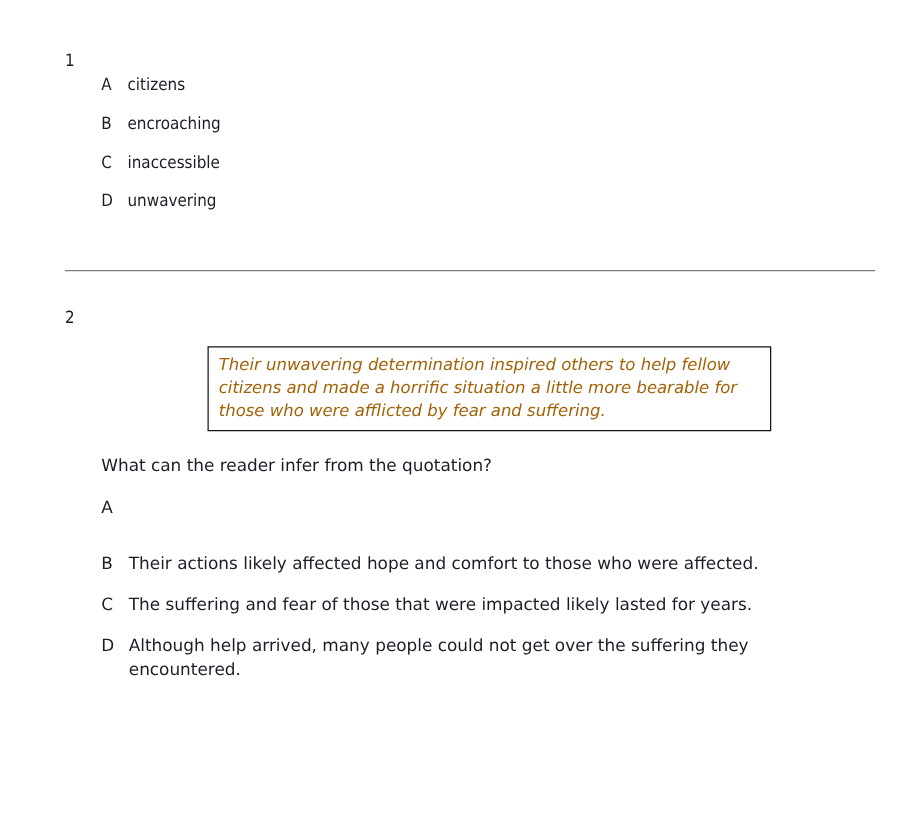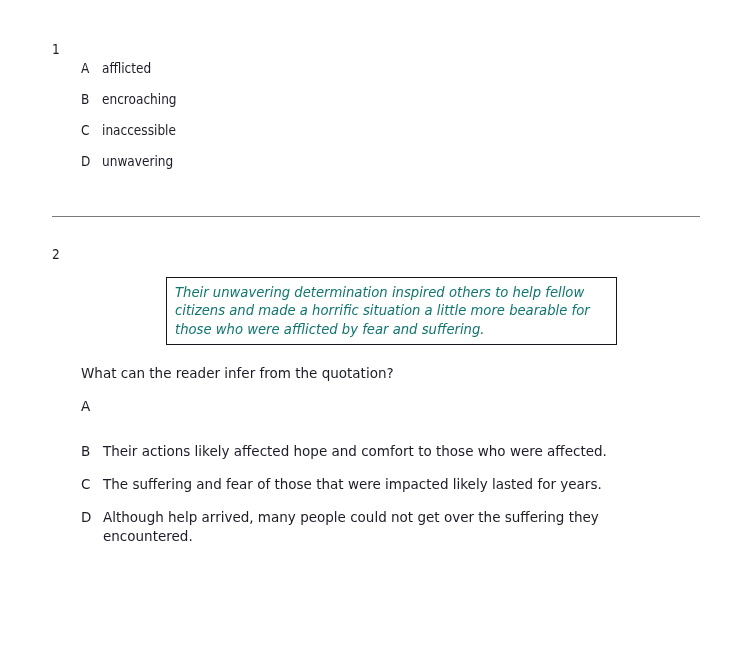--- a/index.html
+++ b/index.html
@@ -122,36 +122,36 @@
   }
   .quote-text {
     position: absolute;
     left: 8px;
     top: 6px;
     width: 434px;
     font-family: "DejaVu Sans", sans-serif;
     font-style: italic;
     font-size: 13.2px;
     line-height: 18.4px;
-    color: #0f766e;
+    color: #a16207;
   }
 </style>
 </head>
 <body>
 
 <div class="page">
 
   <div class="qblock q1" style="top:40px;">
     <div class="qrow" style="height:19px;">
       <span class="qnum">1</span>
     </div>
 
     <div class="opt" style="height:31px;">
       <span class="opt-letter">A</span>
-      <span class="opt-text">afflicted</span>
+      <span class="opt-text">citizens</span>
     </div>
     <div class="opt" style="height:31px;">
       <span class="opt-letter">B</span>
       <span class="opt-text">encroaching</span>
     </div>
     <div class="opt" style="height:31px;">
       <span class="opt-letter">C</span>
       <span class="opt-text">inaccessible</span>
     </div>
     <div class="opt" style="height:31px;">

